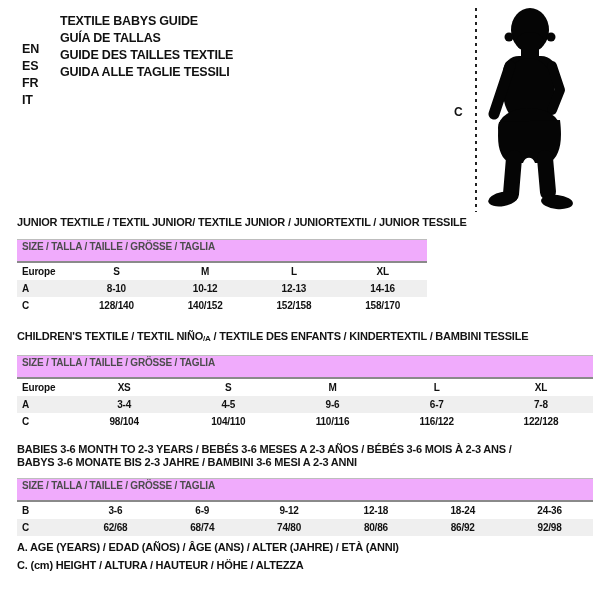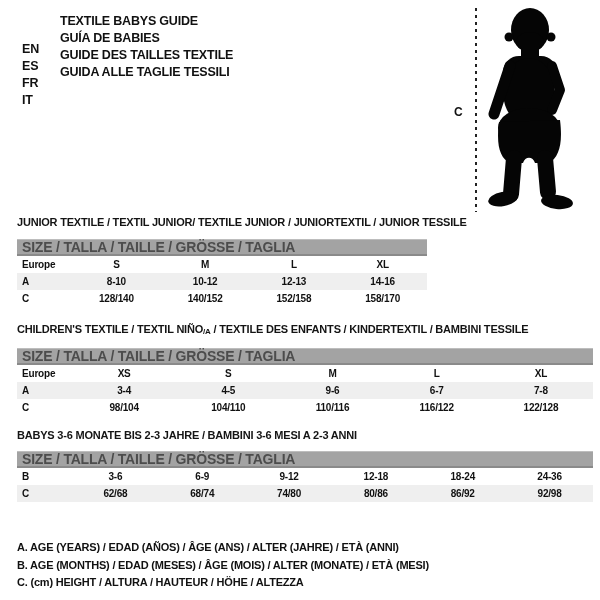--- a/index.html
+++ b/index.html
@@ -25,22 +25,22 @@
   .tables-area{position:absolute;left:17px;top:216px;width:576px;}
   .size-section .section-title{font-size:11px;line-height:13px;margin-bottom:10px;color:#141414;}
   .size-section[data-idx="1"]{margin-top:16px;}
   .size-section[data-idx="2"]{margin-top:13px;}
   .size-section[data-idx="2"] .section-title{margin-bottom:9px;}
   .subscript{font-size:8px;vertical-align:-1px;}
 
   .size-table{width:576px;}
   .size-section[data-idx="0"] .size-table{width:410px;}
   .t-header{
-    box-sizing:border-box;height:17px;line-height:14px;
-    background:#a3a3a3;color:#4c4c4c;font-size:14px;
+    box-sizing:border-box;height:24px;line-height:14px;
+    background:#f0abfc;color:#4c4c4c;font-size:10px;
     padding-left:5px;
     border-top:1px solid #bdbdbd;border-bottom:2px solid #8a8a8a;
   }
   .t-row{display:flex;height:17px;line-height:17px;font-size:10px;}
   .t-row.shaded{background:#efefef;}
   .t-label{width:55px;padding-left:5px;box-sizing:border-box;}
   .t-cell{flex:1;text-align:center;}
 
   
   .legend{position:absolute;left:17px;top:539px;font-size:11px;}
@@ -49,21 +49,21 @@
 </head>
 <body>
 
 <div class="lang-block">
     <div class="lang-row">
       <span class="lang-code">EN</span>
       <span>TEXTILE BABYS GUIDE</span>
     </div>
     <div class="lang-row">
       <span class="lang-code">ES</span>
-      <span>GUÍA DE BABIES</span>
+      <span>GUÍA DE TALLAS</span>
     </div>
     <div class="lang-row">
       <span class="lang-code">FR</span>
       <span>GUIDE DES TAILLES TEXTILE</span>
     </div>
     <div class="lang-row">
       <span class="lang-code">IT</span>
       <span>GUIDA ALLE TAGLIE TESSILI</span>
     </div>
   </div>
@@ -151,20 +151,21 @@
           <span class="t-cell">98/104</span>
           <span class="t-cell">104/110</span>
           <span class="t-cell">110/116</span>
           <span class="t-cell">116/122</span>
           <span class="t-cell">122/128</span>
         </div>
       </div>
     </section>
     <section class="size-section" data-idx="2">
       <div class="section-title">
+        <div><span>BABIES 3-6 MONTH TO 2-3 YEARS / BEBÉS 3-6 MESES A 2-3 AÑOS / BÉBÉS 3-6 MOIS À 2-3 ANS /</span></div>
         <div><span>BABYS 3-6 MONATE BIS 2-3 JAHRE / BAMBINI 3-6 MESI A 2-3 ANNI</span></div>
       </div>
       <div class="size-table">
         <div class="t-header">SIZE / TALLA / TAILLE / GRÖSSE / TAGLIA</div>
         <div class="t-row">
           <span class="t-label">B</span>
           <span class="t-cell">3-6</span>
           <span class="t-cell">6-9</span>
           <span class="t-cell">9-12</span>
           <span class="t-cell">12-18</span>
@@ -179,15 +180,14 @@
           <span class="t-cell">80/86</span>
           <span class="t-cell">86/92</span>
           <span class="t-cell">92/98</span>
         </div>
       </div>
     </section>
   </div>
 
 <div class="legend">
     <div class="legend-line">A. AGE (YEARS) / EDAD (AÑOS) / ÂGE (ANS) / ALTER (JAHRE) / ETÀ (ANNI)</div>
-    <div class="legend-line">B. AGE (MONTHS) / EDAD (MESES) / ÂGE (MOIS) / ALTER (MONATE) / ETÀ (MESI)</div>
     <div class="legend-line">C. (cm) HEIGHT / ALTURA / HAUTEUR / HÖHE / ALTEZZA</div>
   </div>
 
 </body></html>

